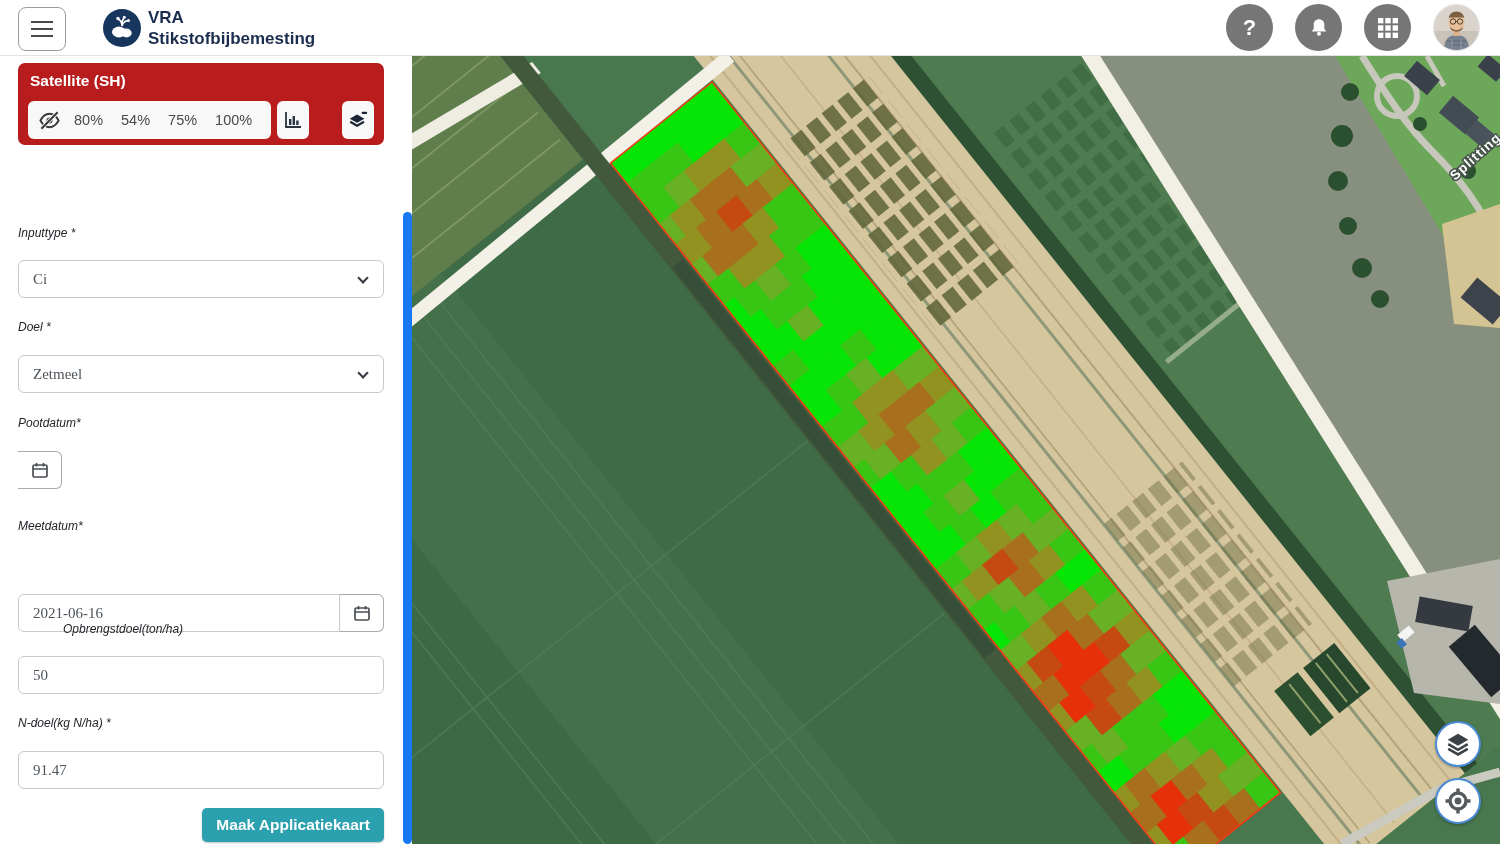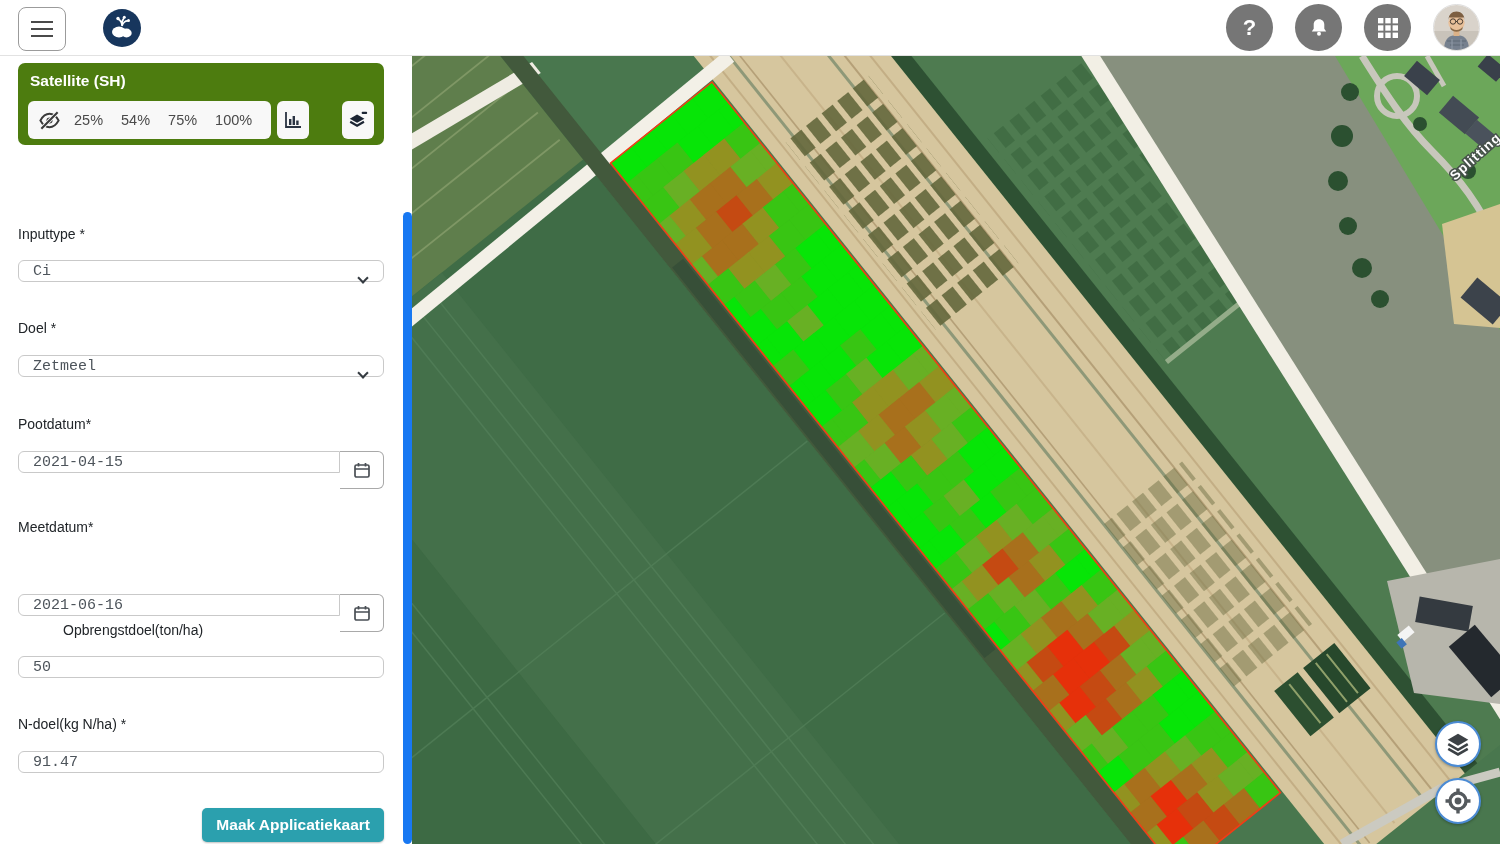--- a/index.html
+++ b/index.html
@@ -20,36 +20,36 @@
   .hdr-btn { position:absolute; top:4px; width:47px; height:47px; border-radius:50%;
     background:#767676; border:none; display:flex; align-items:center; justify-content:center;
     color:#fff; cursor:pointer; }
   .hdr-btn.q { font-size:22px; font-weight:bold; font-family:"Liberation Sans",sans-serif; }
   .avatar { position:absolute; top:4px; width:47px; height:47px; border-radius:50%; overflow:hidden;
     border:1px solid #ddd; cursor:pointer; }
 
   
   .sidebar { position:absolute; left:0; top:56px; width:412px; height:788px; background:#fff; z-index:20; }
   .layer-panel { position:absolute; left:18px; top:7px; width:366px; height:82px;
-    background:#4d7c0f; border-radius:7px; }
+    background:#b91c1c; border-radius:7px; }
   .layer-title { color:#fff; font-weight:bold; font-size:15.5px; padding:9px 0 0 12px; }
   .layer-controls { position:absolute; left:10px; top:38px; right:10px; height:38px; display:flex; }
   .opacity-box { background:#f8f8f8; border-radius:6px; height:38px; display:flex;
     align-items:center; padding:0 10px; }
   .opacity-box .pct { font-size:14.5px; color:#4a4a4a; padding:0 9px; cursor:pointer; }
   .mini-btn { background:#f8f8f8; border:none; border-radius:6px; width:32px; height:38px;
     margin-left:6px; display:flex; align-items:center; justify-content:center; cursor:pointer; }
   .mini-btn.right { margin-left:auto; }
 
   .fgroup { position:absolute; left:18px; width:366px; }
-  .flabel { font-size:14px; color:#212529; }
+  .flabel { font-size:12px; color:#212529;font-style:italic; }
   .fcontrol { position:absolute; left:18px; width:366px; height:38px; }
-  .sel, .txt { width:100%; height:22px; border:1px solid #c9c9c9; border-radius:6px;
+  .sel, .txt { width:100%; height:38px; border:1px solid #c9c9c9; border-radius:6px;
     background:#fff; font-size:15px; color:#4d545b; padding:0 14px;
-    font-family:Liberation Mono, monospace; }
+    font-family:Liberation Serif, serif; }
   .sel { display:flex; align-items:center; cursor:pointer; position:relative; }
   .chev { position:absolute; right:16px; top:13px; width:8px; height:8px;
     border-right:2px solid #343a40; border-bottom:2px solid #343a40; transform:rotate(45deg); }
   .igroup { display:flex; }
   .igroup .txt { flex:1; border-radius:6px 0 0 6px; }
   .igroup .cal-btn { width:44px; height:38px; border:1px solid #a9a9a9; border-left:none;
     border-radius:0 6px 6px 0; background:#fff; display:flex; align-items:center;
     justify-content:center; cursor:pointer; }
 
   .apply-btn { position:absolute; right:28px; top:752px; height:34px; padding:0 14px;
@@ -79,20 +79,24 @@
   </button>
   <div class="logo-circle">
     <svg width="30" height="30" viewBox="0 0 30 30">
       <ellipse cx="12" cy="19" rx="7" ry="5.4" fill="#fff"></ellipse>
       <ellipse cx="19.5" cy="20" rx="5.2" ry="4.4" fill="#fff"></ellipse>
       <path d="M15 13 C15 9 13 7 11 6 M15 13 C16 9 19 7.5 21 8 M15 13 C14.5 10 15.5 7 17 5" stroke="#fff" stroke-width="1.6" fill="none"></path>
       <circle cx="11" cy="5.5" r="1.7" fill="#fff"></circle>
       <circle cx="21.5" cy="7.5" r="1.5" fill="#fff"></circle>
       <circle cx="17.3" cy="4.3" r="1.5" fill="#fff"></circle>
     </svg>
+  </div>
+  <div class="app-title">
+    <div>VRA</div>
+    <div>Stikstofbijbemesting</div>
   </div>
   <button class="hdr-btn q" style="left:1226px;">
     <span>?</span>
   </button>
   <button class="hdr-btn" style="left:1295px;">
     <svg width="24" height="24" viewBox="0 0 24 24">
       <path d="M12 3.2c-3.2 0-5.3 2.3-5.3 5.3v4.3L4.8 15.6h14.4l-1.9-2.8V8.5c0-3-2.1-5.3-5.3-5.3z" fill="#fff"></path>
       <circle cx="12" cy="17.8" r="2" fill="#fff"></circle>
     </svg>
   </button>
@@ -134,21 +138,21 @@
   <div class="layer-panel">
     <div class="layer-title">Satellite (SH)</div>
     <div class="layer-controls">
       <div class="opacity-box">
         <svg width="23" height="23" viewBox="0 0 24 24" style="margin-right:4px;">
           <path d="M2.5 12 C5.5 6.5 9 5 12 5 C15 5 18.5 6.5 21.5 12 C18.5 17.5 15 19 12 19 C9 19 5.5 17.5 2.5 12 Z" fill="none" stroke="#3a3a3a" stroke-width="2"></path>
           <circle cx="12" cy="12" r="3.2" fill="#3a3a3a"></circle>
           <path d="M3.5 20.5 L20.5 3.5" stroke="#f8f8f8" stroke-width="4"></path>
           <path d="M3.5 20.5 L20.5 3.5" stroke="#3a3a3a" stroke-width="2.2"></path>
         </svg>
-        <span class="pct">25%</span>
+        <span class="pct">80%</span>
         <span class="pct">54%</span>
         <span class="pct">75%</span>
         <span class="pct">100%</span>
       </div>
       <button class="mini-btn">
         <svg width="20" height="20" viewBox="0 0 20 20">
           <path d="M3 2 V17 H18" stroke="#2a3342" stroke-width="1.8" fill="none"></path>
           <rect x="6" y="9" width="2.4" height="6" fill="#2a3342"></rect>
           <rect x="9.6" y="6" width="2.4" height="9" fill="#2a3342"></rect>
           <rect x="13.2" y="10.5" width="2.4" height="4.5" fill="#2a3342"></rect>
@@ -175,21 +179,20 @@
   <label class="flabel fgroup" style="top:264px;">Doel *</label>
   <div class="fcontrol" style="top:299px;">
     <div class="sel">
       <span>Zetmeel</span>
       <i class="chev"></i>
     </div>
   </div>
 
   <label class="flabel fgroup" style="top:360px;">Pootdatum*</label>
   <div class="fcontrol igroup" style="top:395px;">
-    <input class="txt" value="2021-04-15" style="">
     <button class="cal-btn">
       <svg width="18" height="18" viewBox="0 0 18 18">
         <rect x="2" y="4" width="14" height="12" rx="1.5" fill="none" stroke="#4a4f55" stroke-width="1.7"></rect>
         <path d="M5.5 2 v3.4 M12.5 2 v3.4 M2 8 h14" stroke="#4a4f55" stroke-width="1.7"></path>
       </svg>
     </button>
   </div>
 
   <label class="flabel fgroup" style="top:463px;">Meetdatum*</label>
   <div class="fcontrol igroup" style="top:498px;margin-top:40px;">

